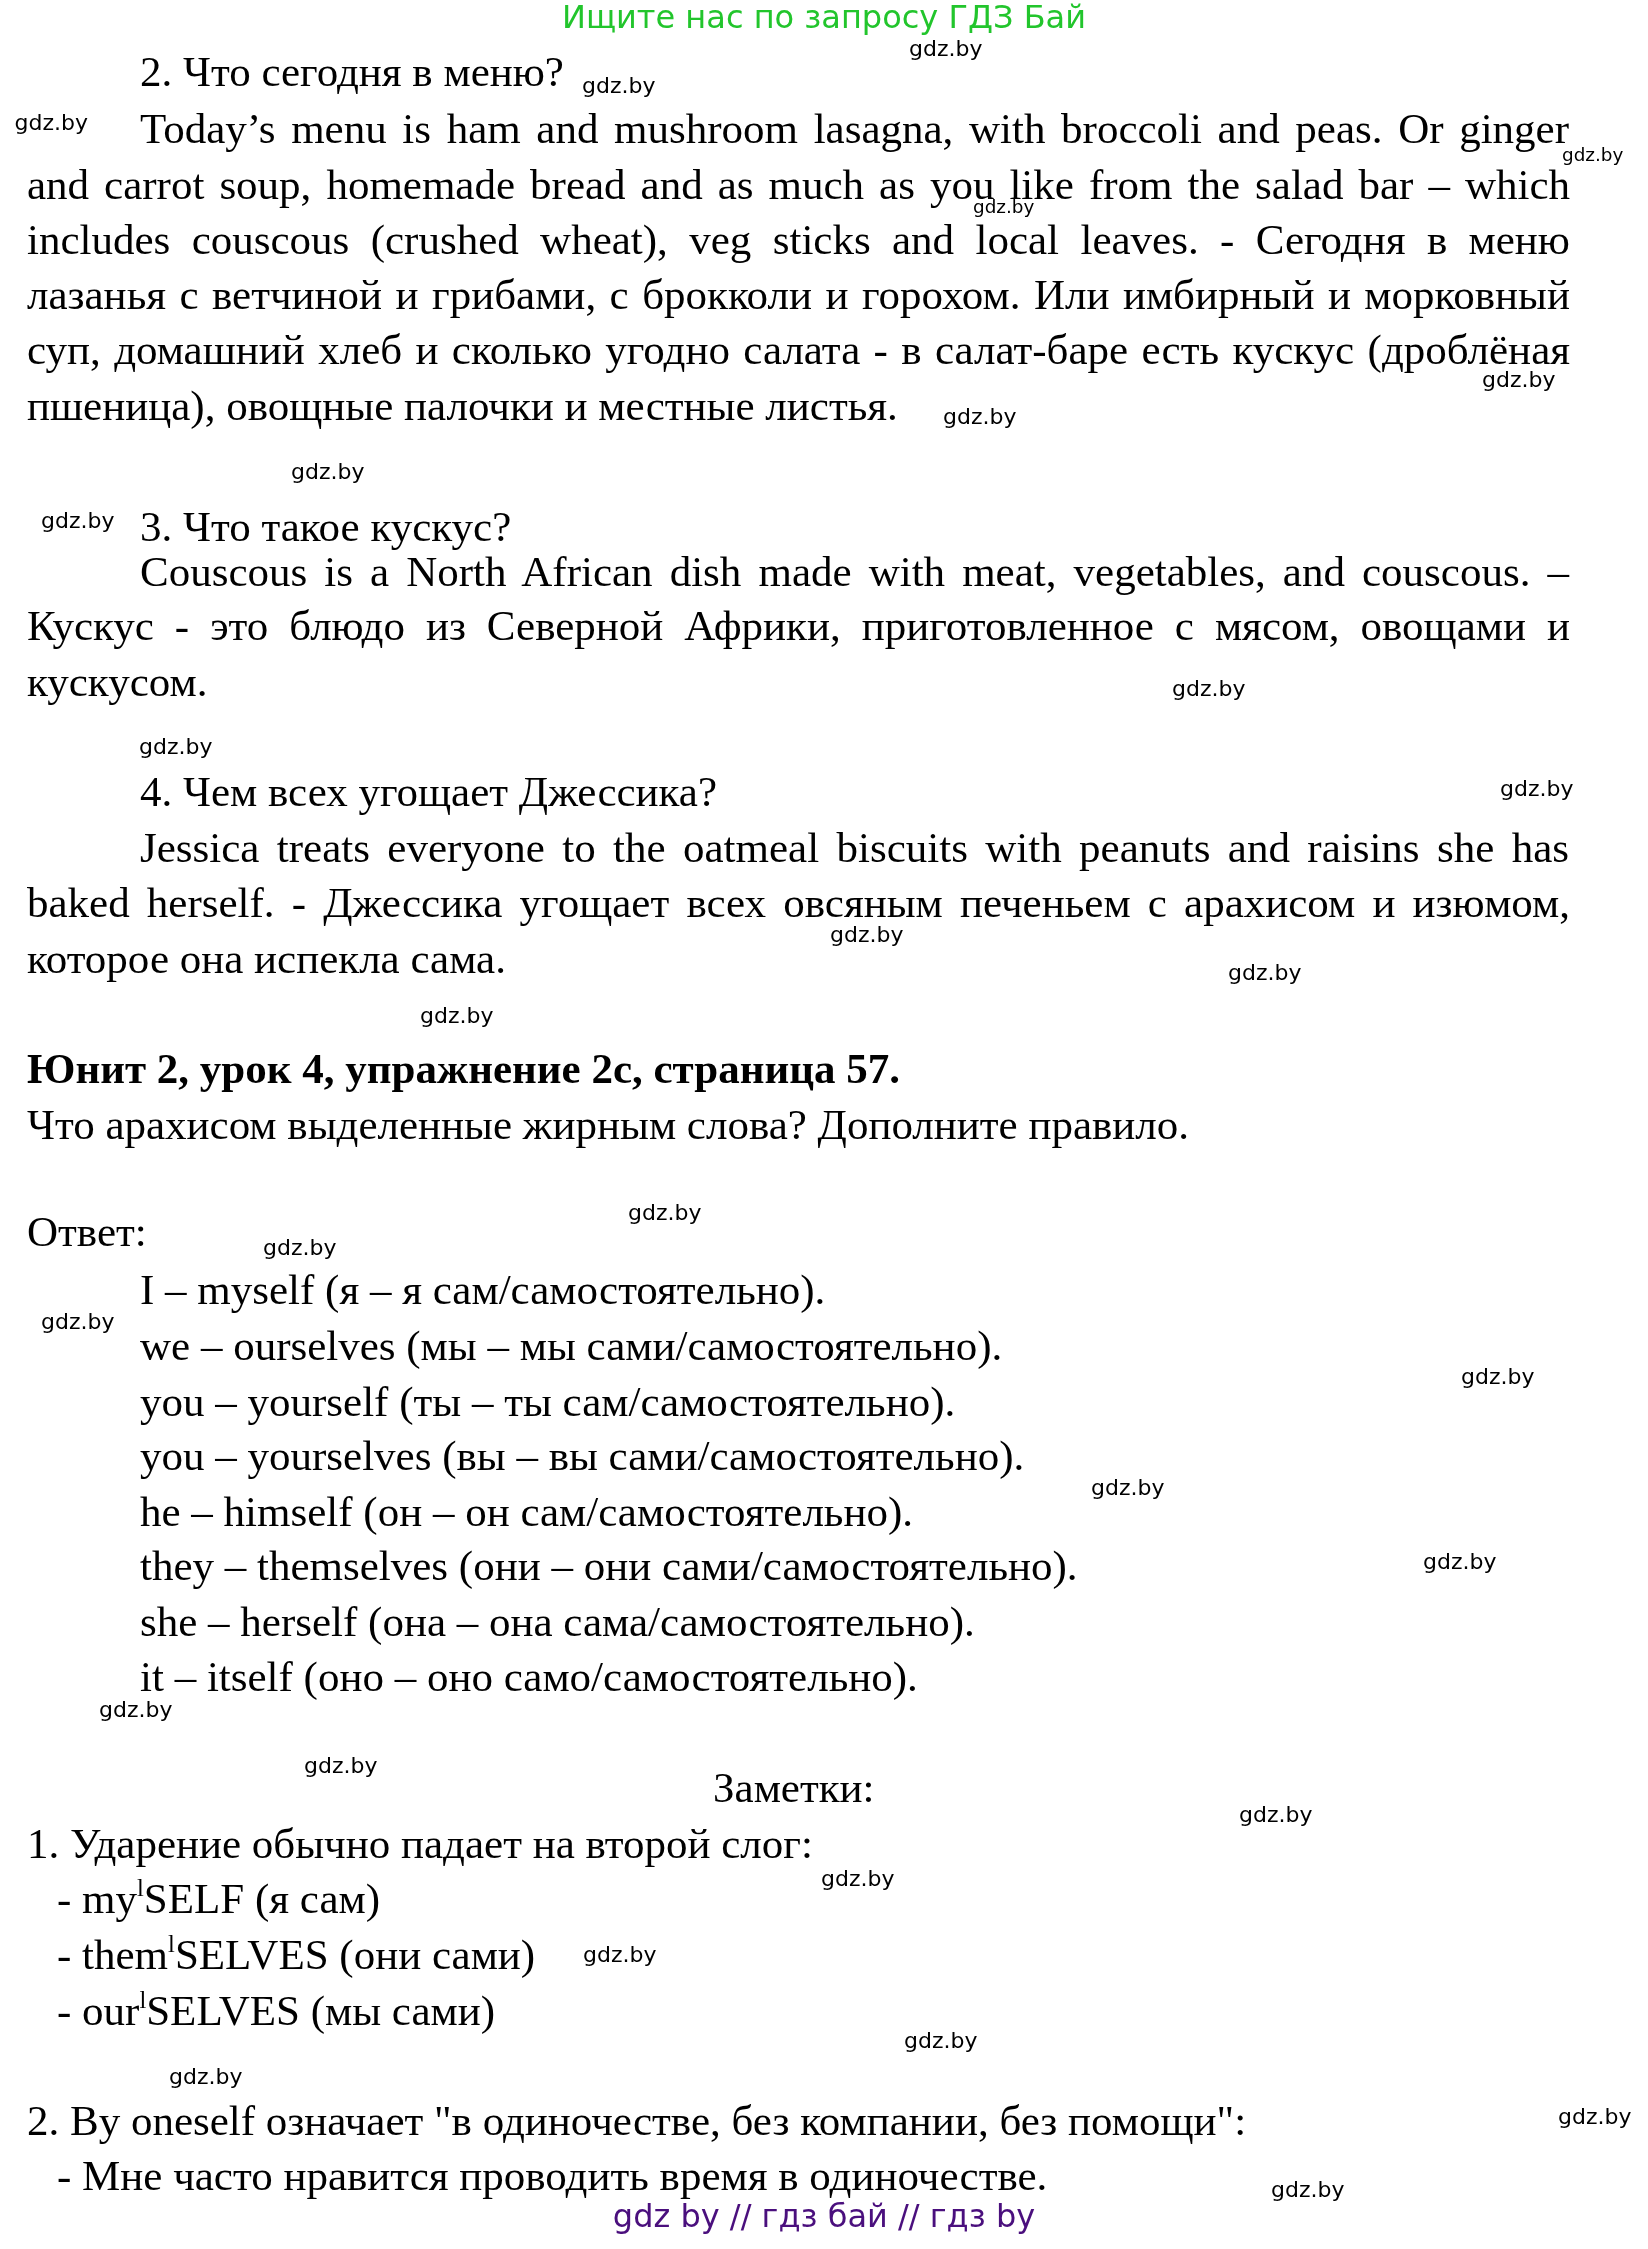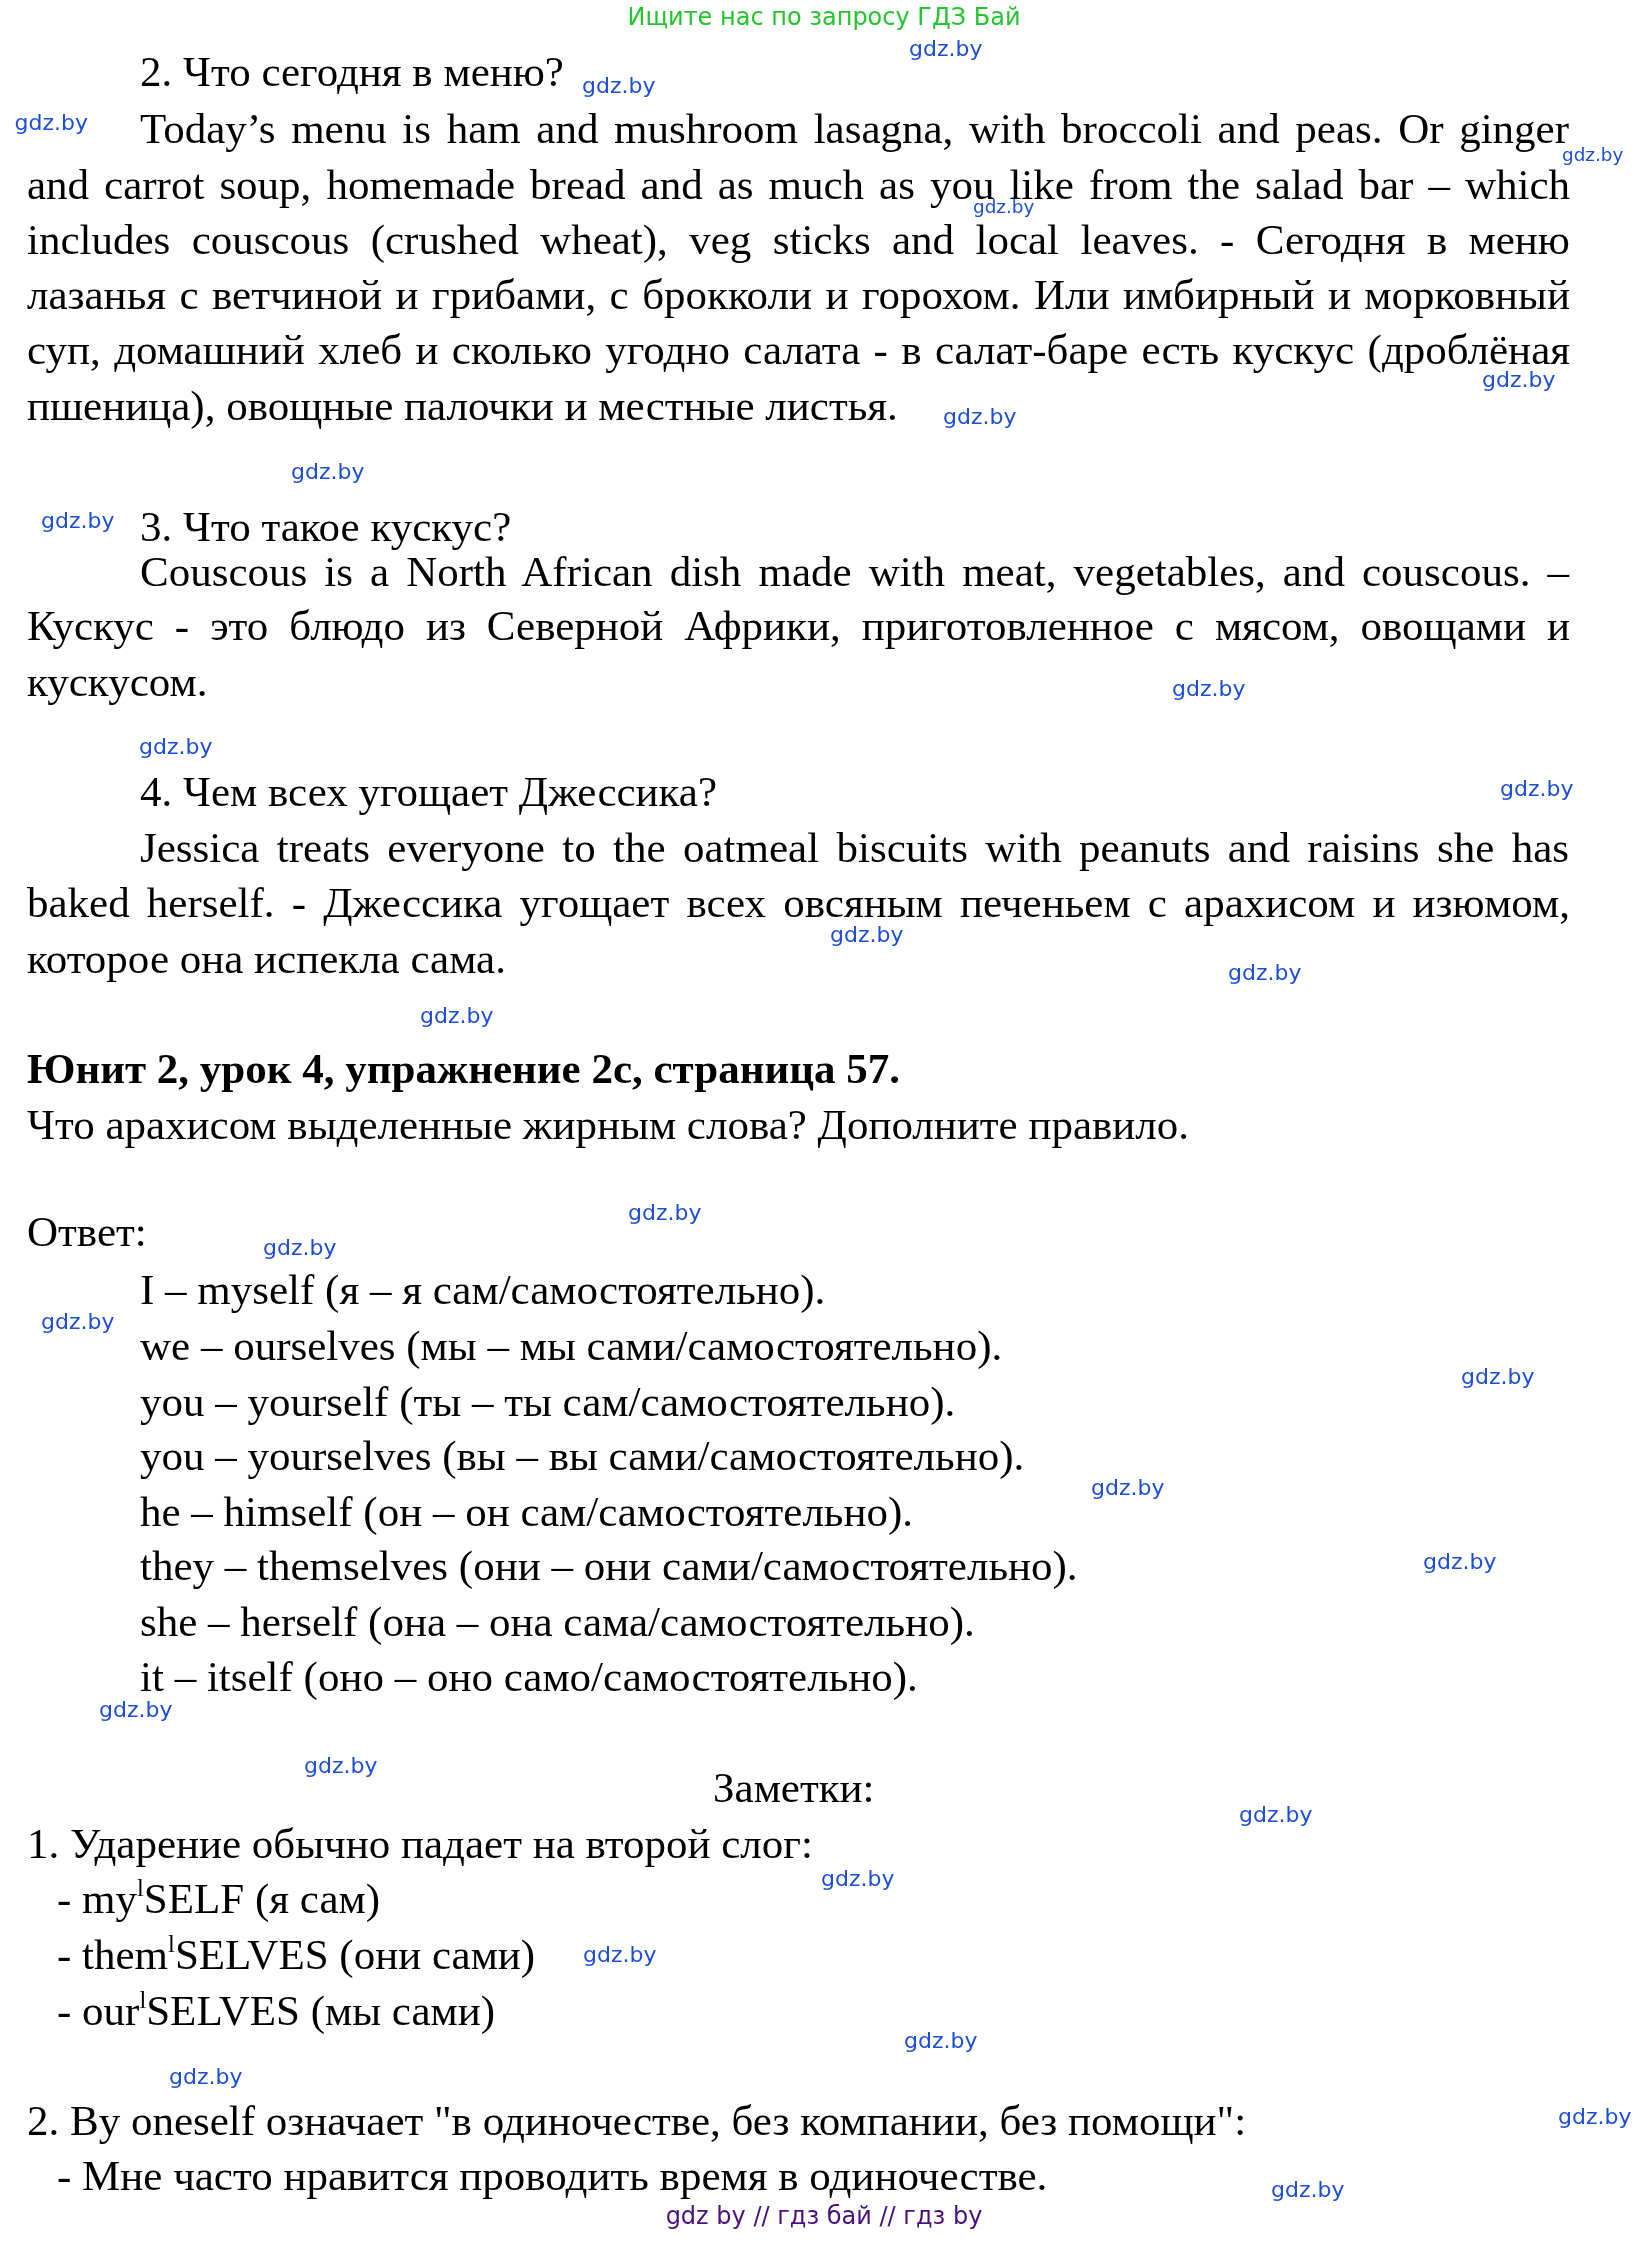--- a/index.html
+++ b/index.html
@@ -12,26 +12,26 @@
   }
   .just {
     left: 27px; width: 1543px; white-space: normal;
     text-align: justify; text-align-last: justify;
   }
   .just.ind { left: 140px; width: 1429px; }
   .bold { font-weight: bold; }
   .wm {
     position: absolute; white-space: nowrap;
     font-family: "DejaVu Sans", "Liberation Sans", sans-serif;
-    font-size: 22px; line-height: 27.6px; color: #1d4ed8; text-align: right;
+    font-size: 22px; line-height: 27.6px; color: #000000; text-align: right;
   }
   .banner {
     position: absolute; left: 0; width: 1648px; text-align: center;
     font-family: "DejaVu Sans", "Liberation Sans", sans-serif;
-    font-size: 24px; line-height: 34px;
+    font-size: 32px; line-height: 34px;
   }
   .top-banner { top: 0px; color: #22c52c; }
   .bottom-banner { top: 2199px; color: #4a0f7d; }
   .sup { font-size: 24.5px; vertical-align: 17px; line-height: 0; }
 </style>
 </head>
 <body>
 
 <div class="page">
 

